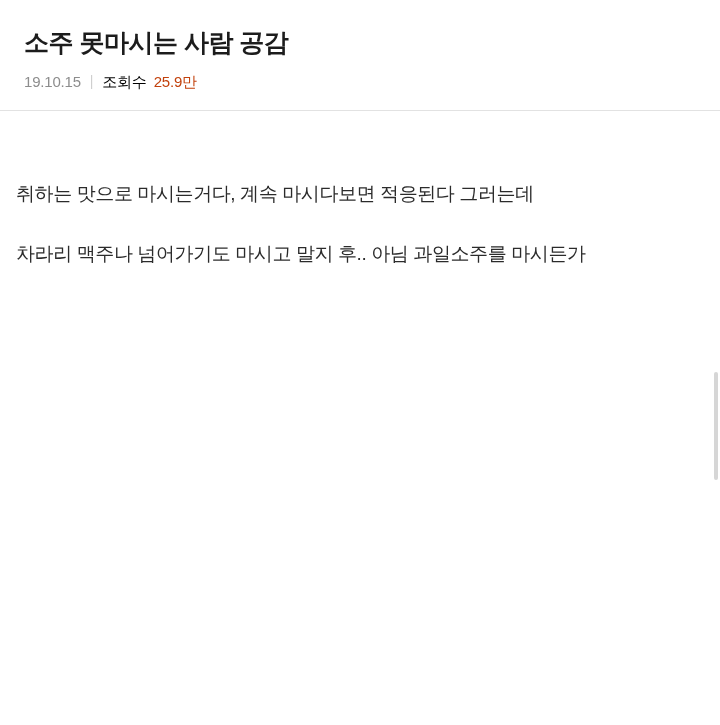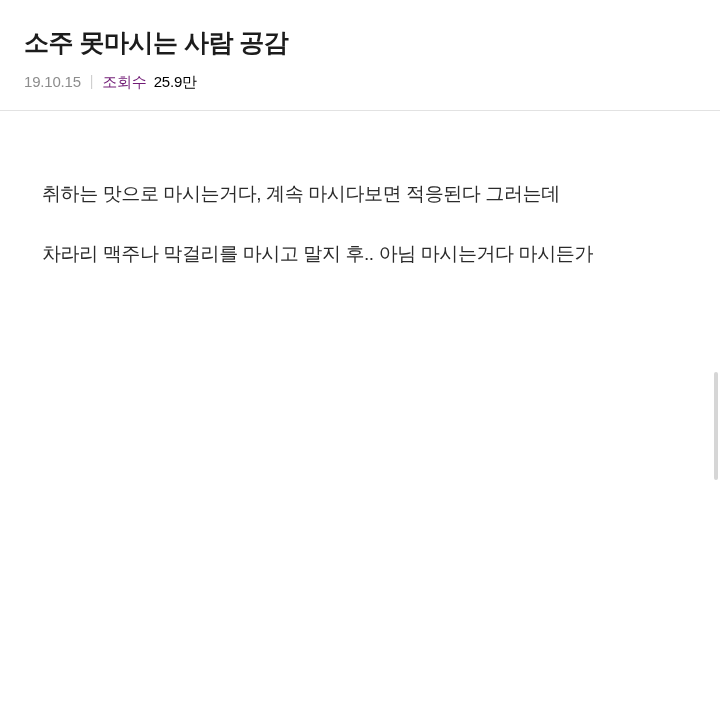--- a/index.html
+++ b/index.html
@@ -41,37 +41,37 @@
   }
   .meta-date {
     color: #8d8d8d;
   }
   .meta-sep {
     margin: 0 9px;
     color: #cfcfcf;
     font-size: 14px;
   }
   .meta-views-label {
-    color: #701a75;
+    color: #000000;
     margin-right: 7px;
   }
   .meta-views-count {
-    color: #000000;
+    color: #c2410c;
   }
   .divider {
     height: 1px;
     background: #e2e2e2;
     width: 100%;
   }
   .gap-band {
     height: 68px;
     background: #ffffff;
   }
   .content {
-    padding: 0 42px;
+    padding: 0 16px;
     font-size: 19px;
     color: #2b2b2b;
     line-height: 1.62;
     letter-spacing: -0.4px;
   }
   .para {
     margin: 0 0 30px 0;
     white-space: pre-wrap;
   }
   .para.big-gap {
@@ -104,18 +104,18 @@
       <span class="meta-views-count">25.9만</span>
     </div>
   </div>
 
   <div class="divider"></div>
 
   <div class="gap-band"></div>
 
   <div class="content">
     <p class="para">취하는 맛으로 마시는거다, 계속 마시다보면 적응된다 그러는데</p>
-    <p class="para last">차라리 맥주나 막걸리를 마시고 말지 후.. 아님 마시는거다 마시든가</p>
+    <p class="para last">차라리 맥주나 넘어가기도 마시고 말지 후.. 아님 과일소주를 마시든가</p>
   </div>
 
   <div class="scroll-hint"></div>
 
 </div>
 
 </body></html>

